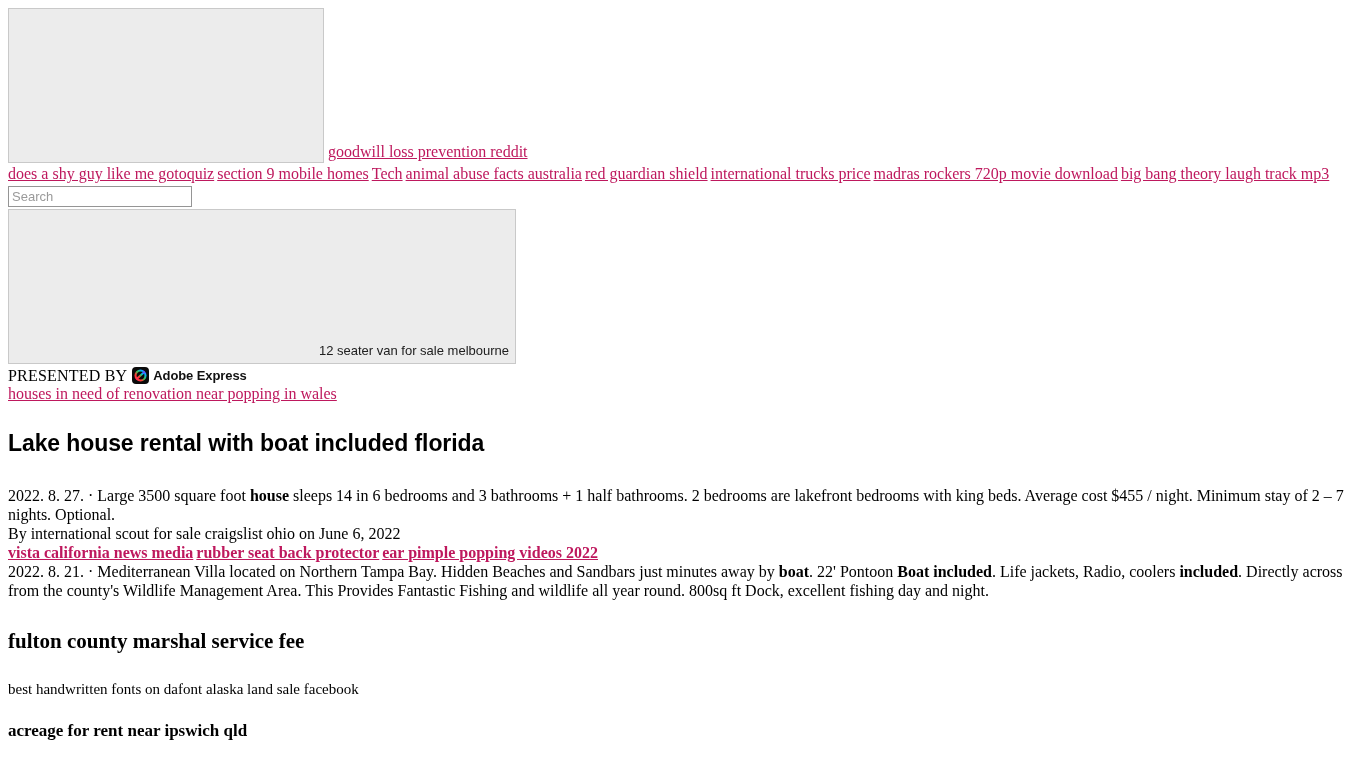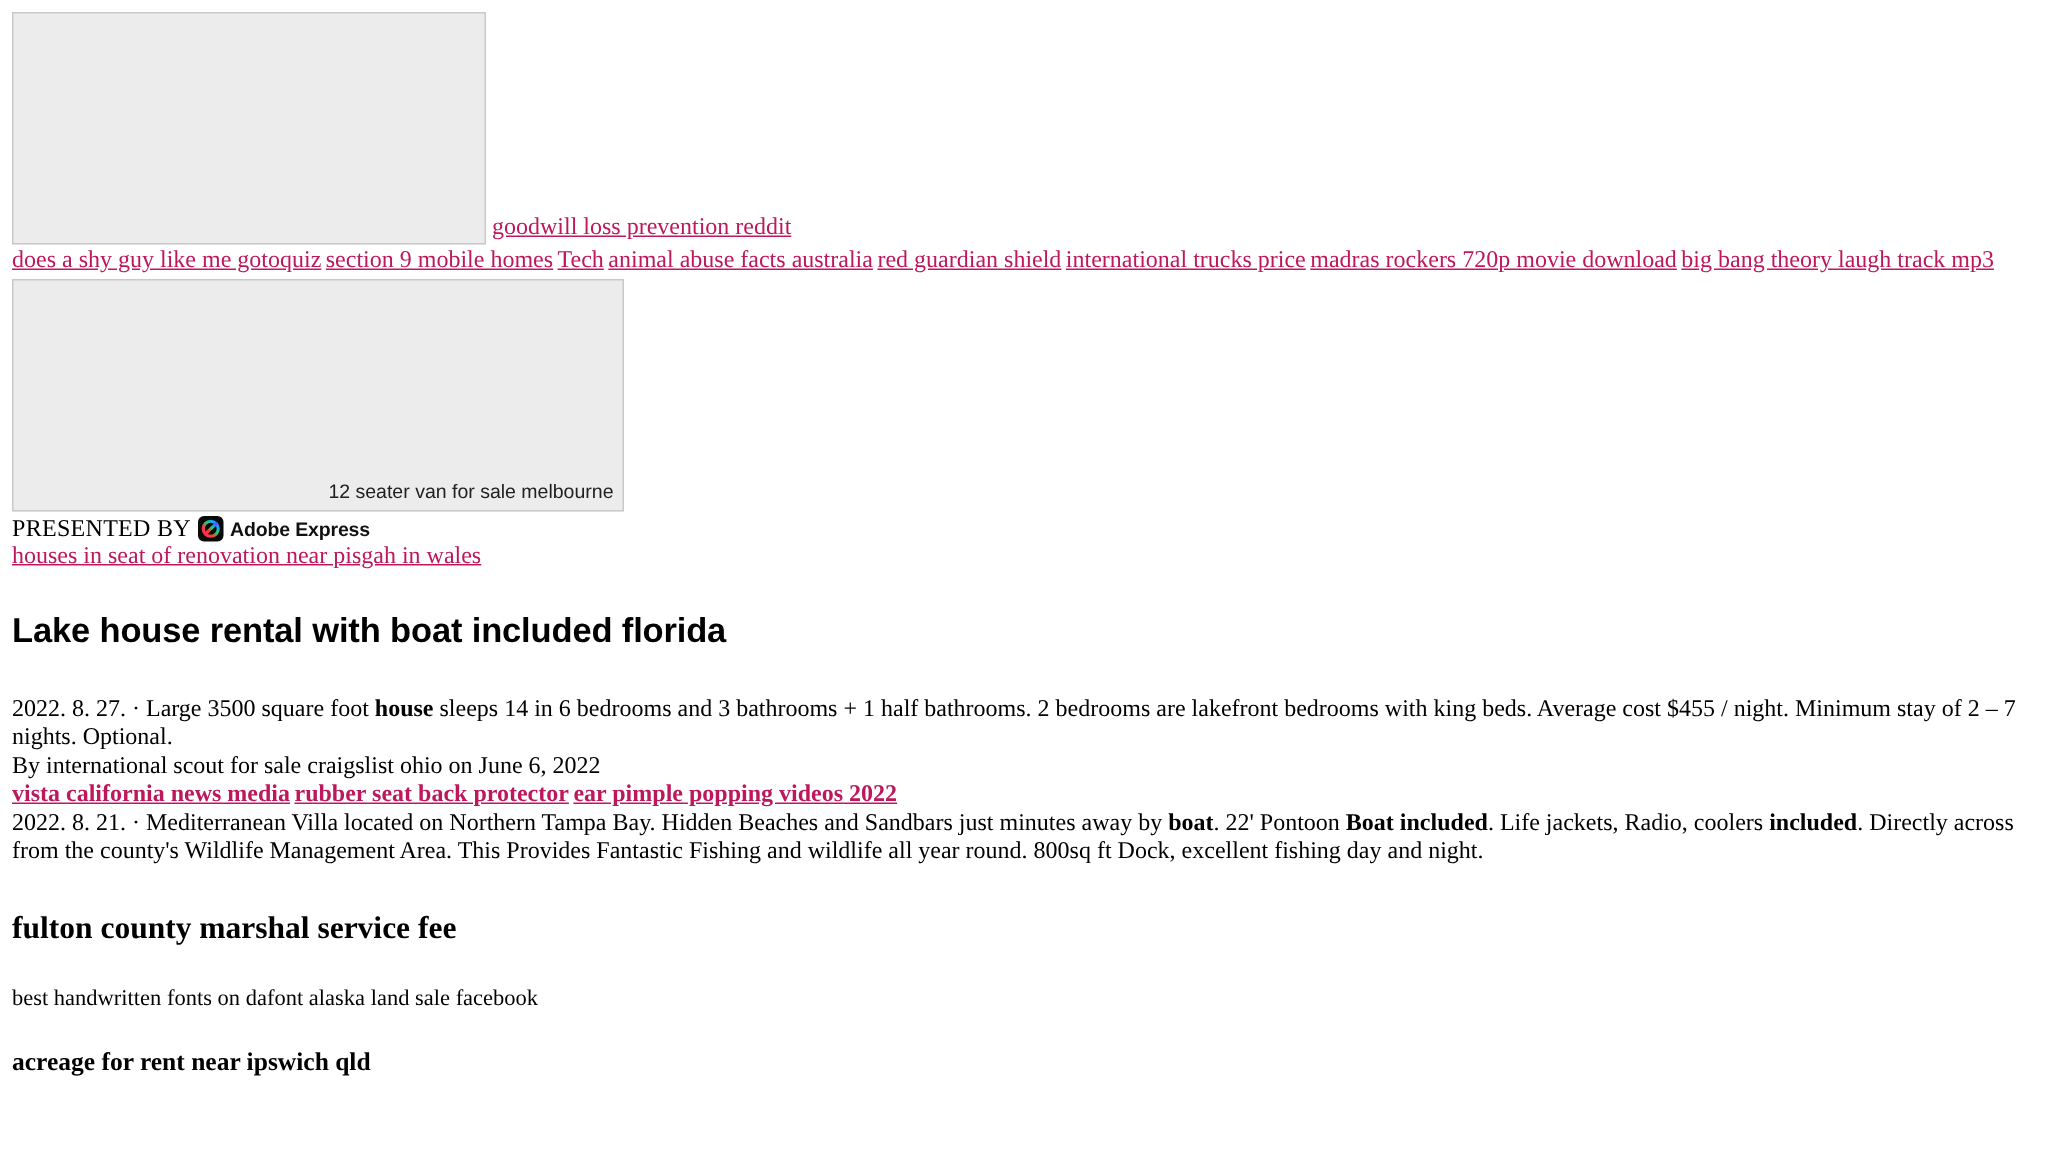--- a/index.html
+++ b/index.html
@@ -74,21 +74,21 @@
     border: 1px solid #959595;
     background: #fff;
     padding: 1px 3px;
     outline: none;
   }
   input.search-input::placeholder { color: #9a9a9a; opacity: 1; }
 
   
   .wide-img {
     position: relative;
-    width: 408px;
+    width: 508px;
     height: 155px;
     margin-top: 2px;
   }
   .wide-img-caption {
     position: absolute;
     right: 6px;
     bottom: 4px;
     font-family: "Liberation Sans", sans-serif;
     font-size: 13px;
     color: #202020;
@@ -191,20 +191,23 @@
   <div class="hero-row">
     <div class="img-placeholder hero-img"></div><a class="hero-caption-link">goodwill loss prevention reddit</a>
   </div>
 
   
   <div class="navbar">
     <a class="navlink">does a shy guy like me gotoquiz</a><a class="navlink">section 9 mobile homes</a><a class="navlink">Tech</a><a class="navlink">animal abuse facts australia</a><a class="navlink">red guardian shield</a><a class="navlink">international trucks price</a><a class="navlink">madras rockers 720p movie download</a><a class="navlink">big bang theory laugh track mp3</a>
   </div>
 
   
+  <div class="search-wrap">
+    <input class="search-input" type="text" placeholder="Search" style="">
+  </div>
 
   
   <div class="img-placeholder wide-img">
     <span class="wide-img-caption">12 seater van for sale melbourne</span>
   </div>
 
   
   <div class="presented-row">
     <span class="presented-label">PRESENTED BY</span>
     <span class="adobe-badge">
@@ -221,21 +224,21 @@
           </defs>
           <circle cx="6.5" cy="6.5" r="5" fill="none" stroke="url(#aegrad)" stroke-width="2.1"></circle>
           <path d="M3.2 9.6 L9.8 3.4" stroke="url(#aegrad)" stroke-width="2.1" stroke-linecap="round" fill="none"></path>
         </svg>
       </span>
       <span class="adobe-word">Adobe Express</span>
     </span>
   </div>
 
   
-  <a class="stack-link">houses in seat of renovation near pisgah in wales</a>
+  <a class="stack-link">houses in need of renovation near popping in wales</a>
 
   
   <h1 class="main-title">Lake house rental with boat included florida</h1>
 
   
   <p class="body-text"><span>2022. 8. 27. · Large 3500 square foot </span><b>house</b><span> sleeps 14 in 6 bedrooms and 3 bathrooms + 1 half bathrooms. 2 bedrooms are lakefront bedrooms with king beds. Average cost $455 / night. Minimum stay of 2 – 7 nights. Optional.</span></p>
 
   
   <div class="byline">By international scout for sale craigslist ohio  on June 6, 2022</div>
 

